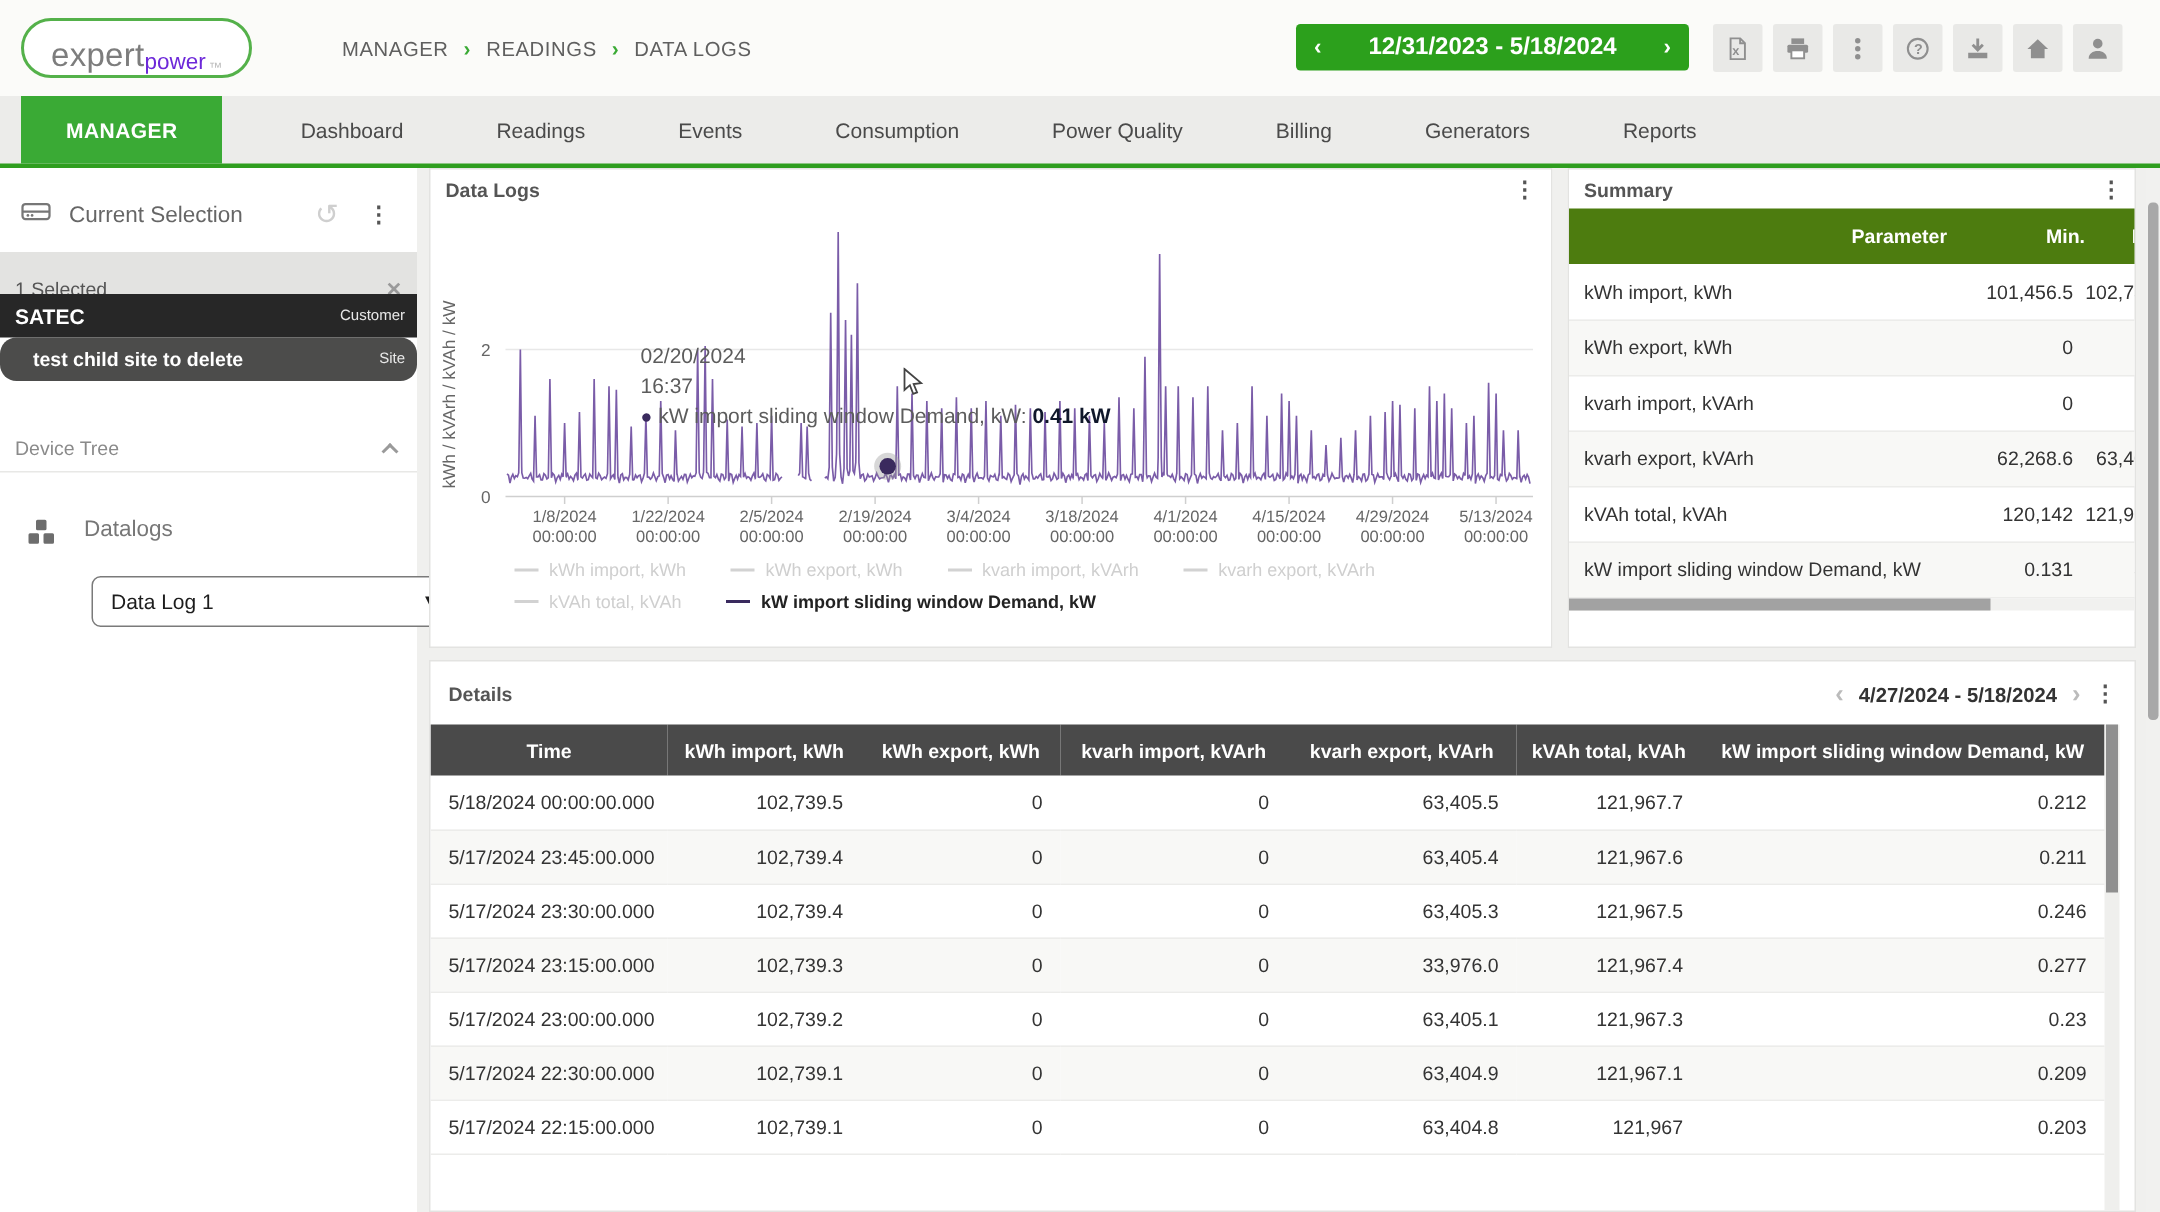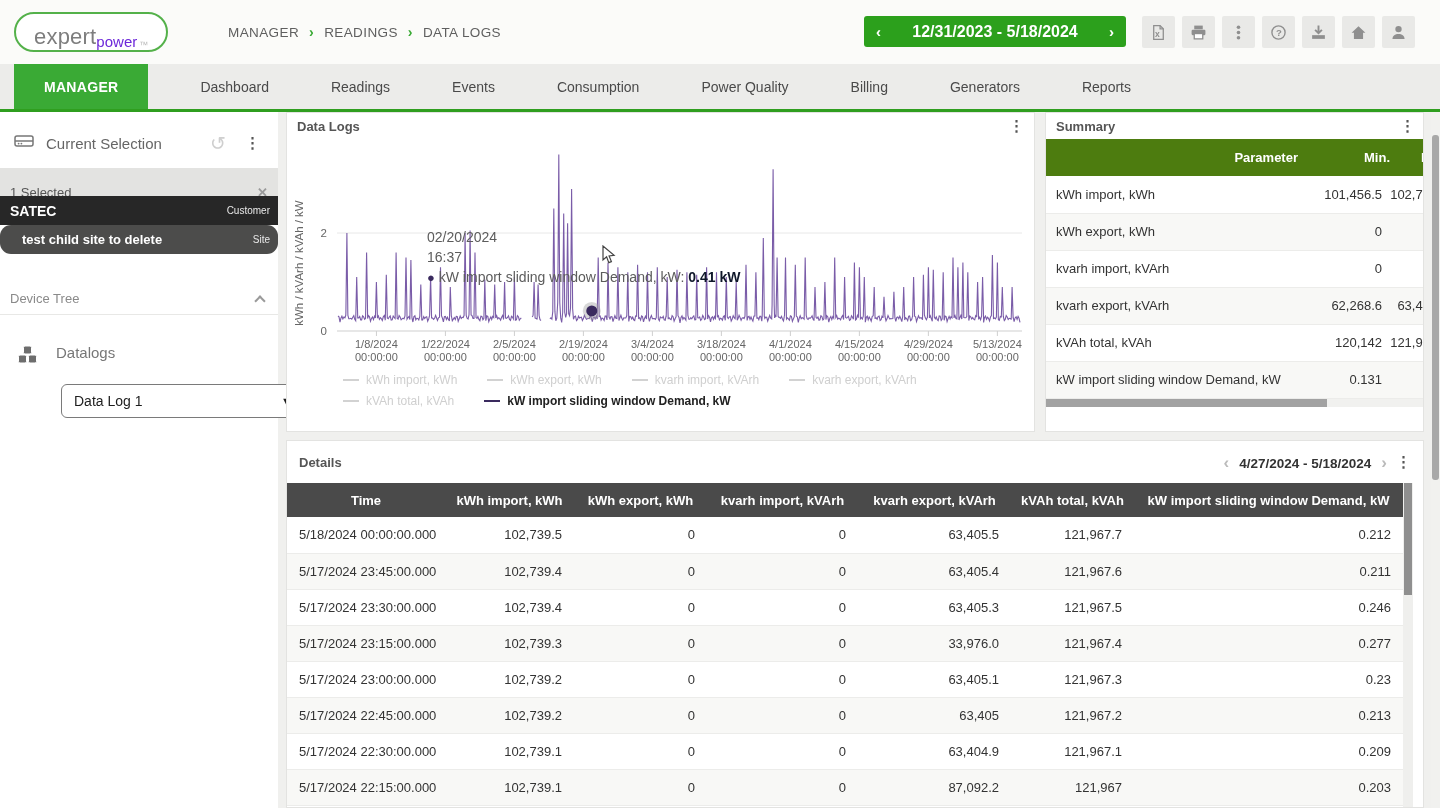--- a/index.html
+++ b/index.html
@@ -465,43 +465,34 @@
           <tr>
             <td class="t">5/17/2024 23:00:00.000</td>
             <td class="n">102,739.2</td>
             <td class="n">0</td>
             <td class="n">0</td>
             <td class="n">63,405.1</td>
             <td class="n">121,967.3</td>
             <td class="n">0.23</td>
           </tr>
           <tr>
-            <td class="t">5/17/2024 22:45:00.000</td>
-            <td class="n">102,739.2</td>
-            <td class="n">0</td>
-            <td class="n">0</td>
-            <td class="n">63,405</td>
-            <td class="n">121,967.2</td>
-            <td class="n">0.213</td>
-          </tr>
-          <tr>
             <td class="t">5/17/2024 22:30:00.000</td>
             <td class="n">102,739.1</td>
             <td class="n">0</td>
             <td class="n">0</td>
             <td class="n">63,404.9</td>
             <td class="n">121,967.1</td>
             <td class="n">0.209</td>
           </tr>
           <tr>
             <td class="t">5/17/2024 22:15:00.000</td>
             <td class="n">102,739.1</td>
             <td class="n">0</td>
             <td class="n">0</td>
-            <td class="n">87,092.2</td>
+            <td class="n">63,404.8</td>
             <td class="n">121,967</td>
             <td class="n">0.203</td>
           </tr>
         </tbody>
     </table>
     <div id="details-vscroll">
       <div id="details-vthumb"></div>
     </div>
   </div>
 

